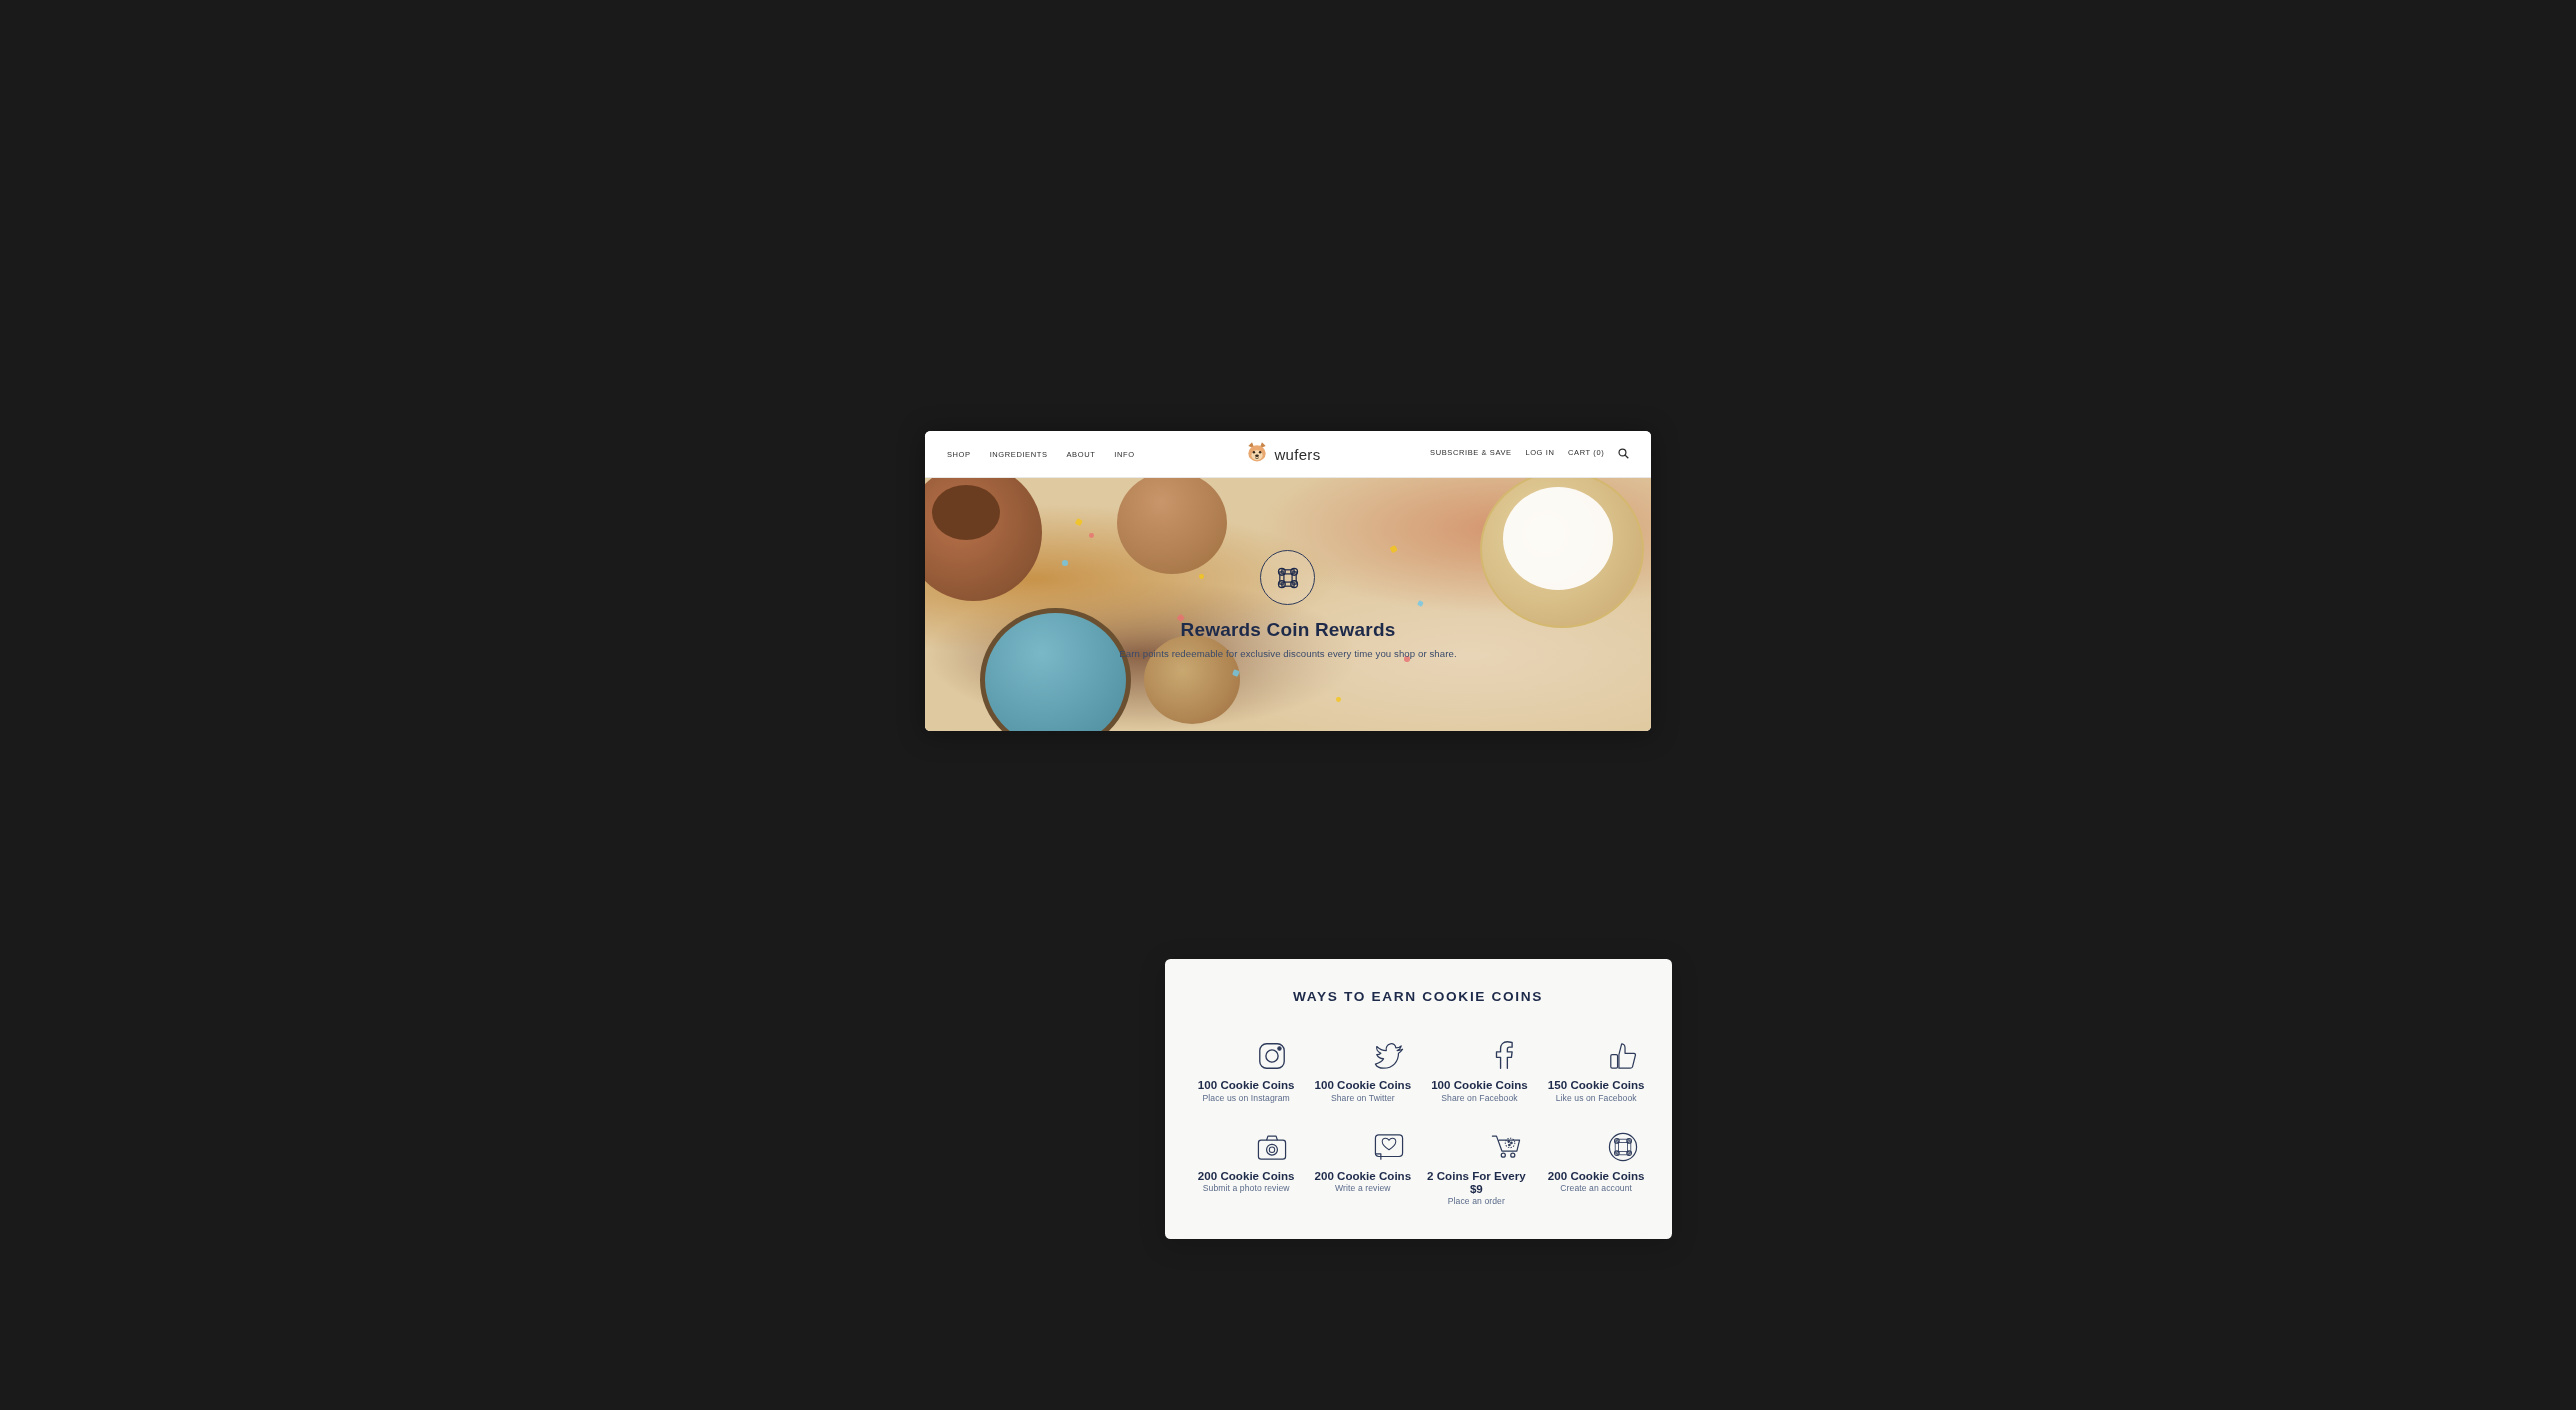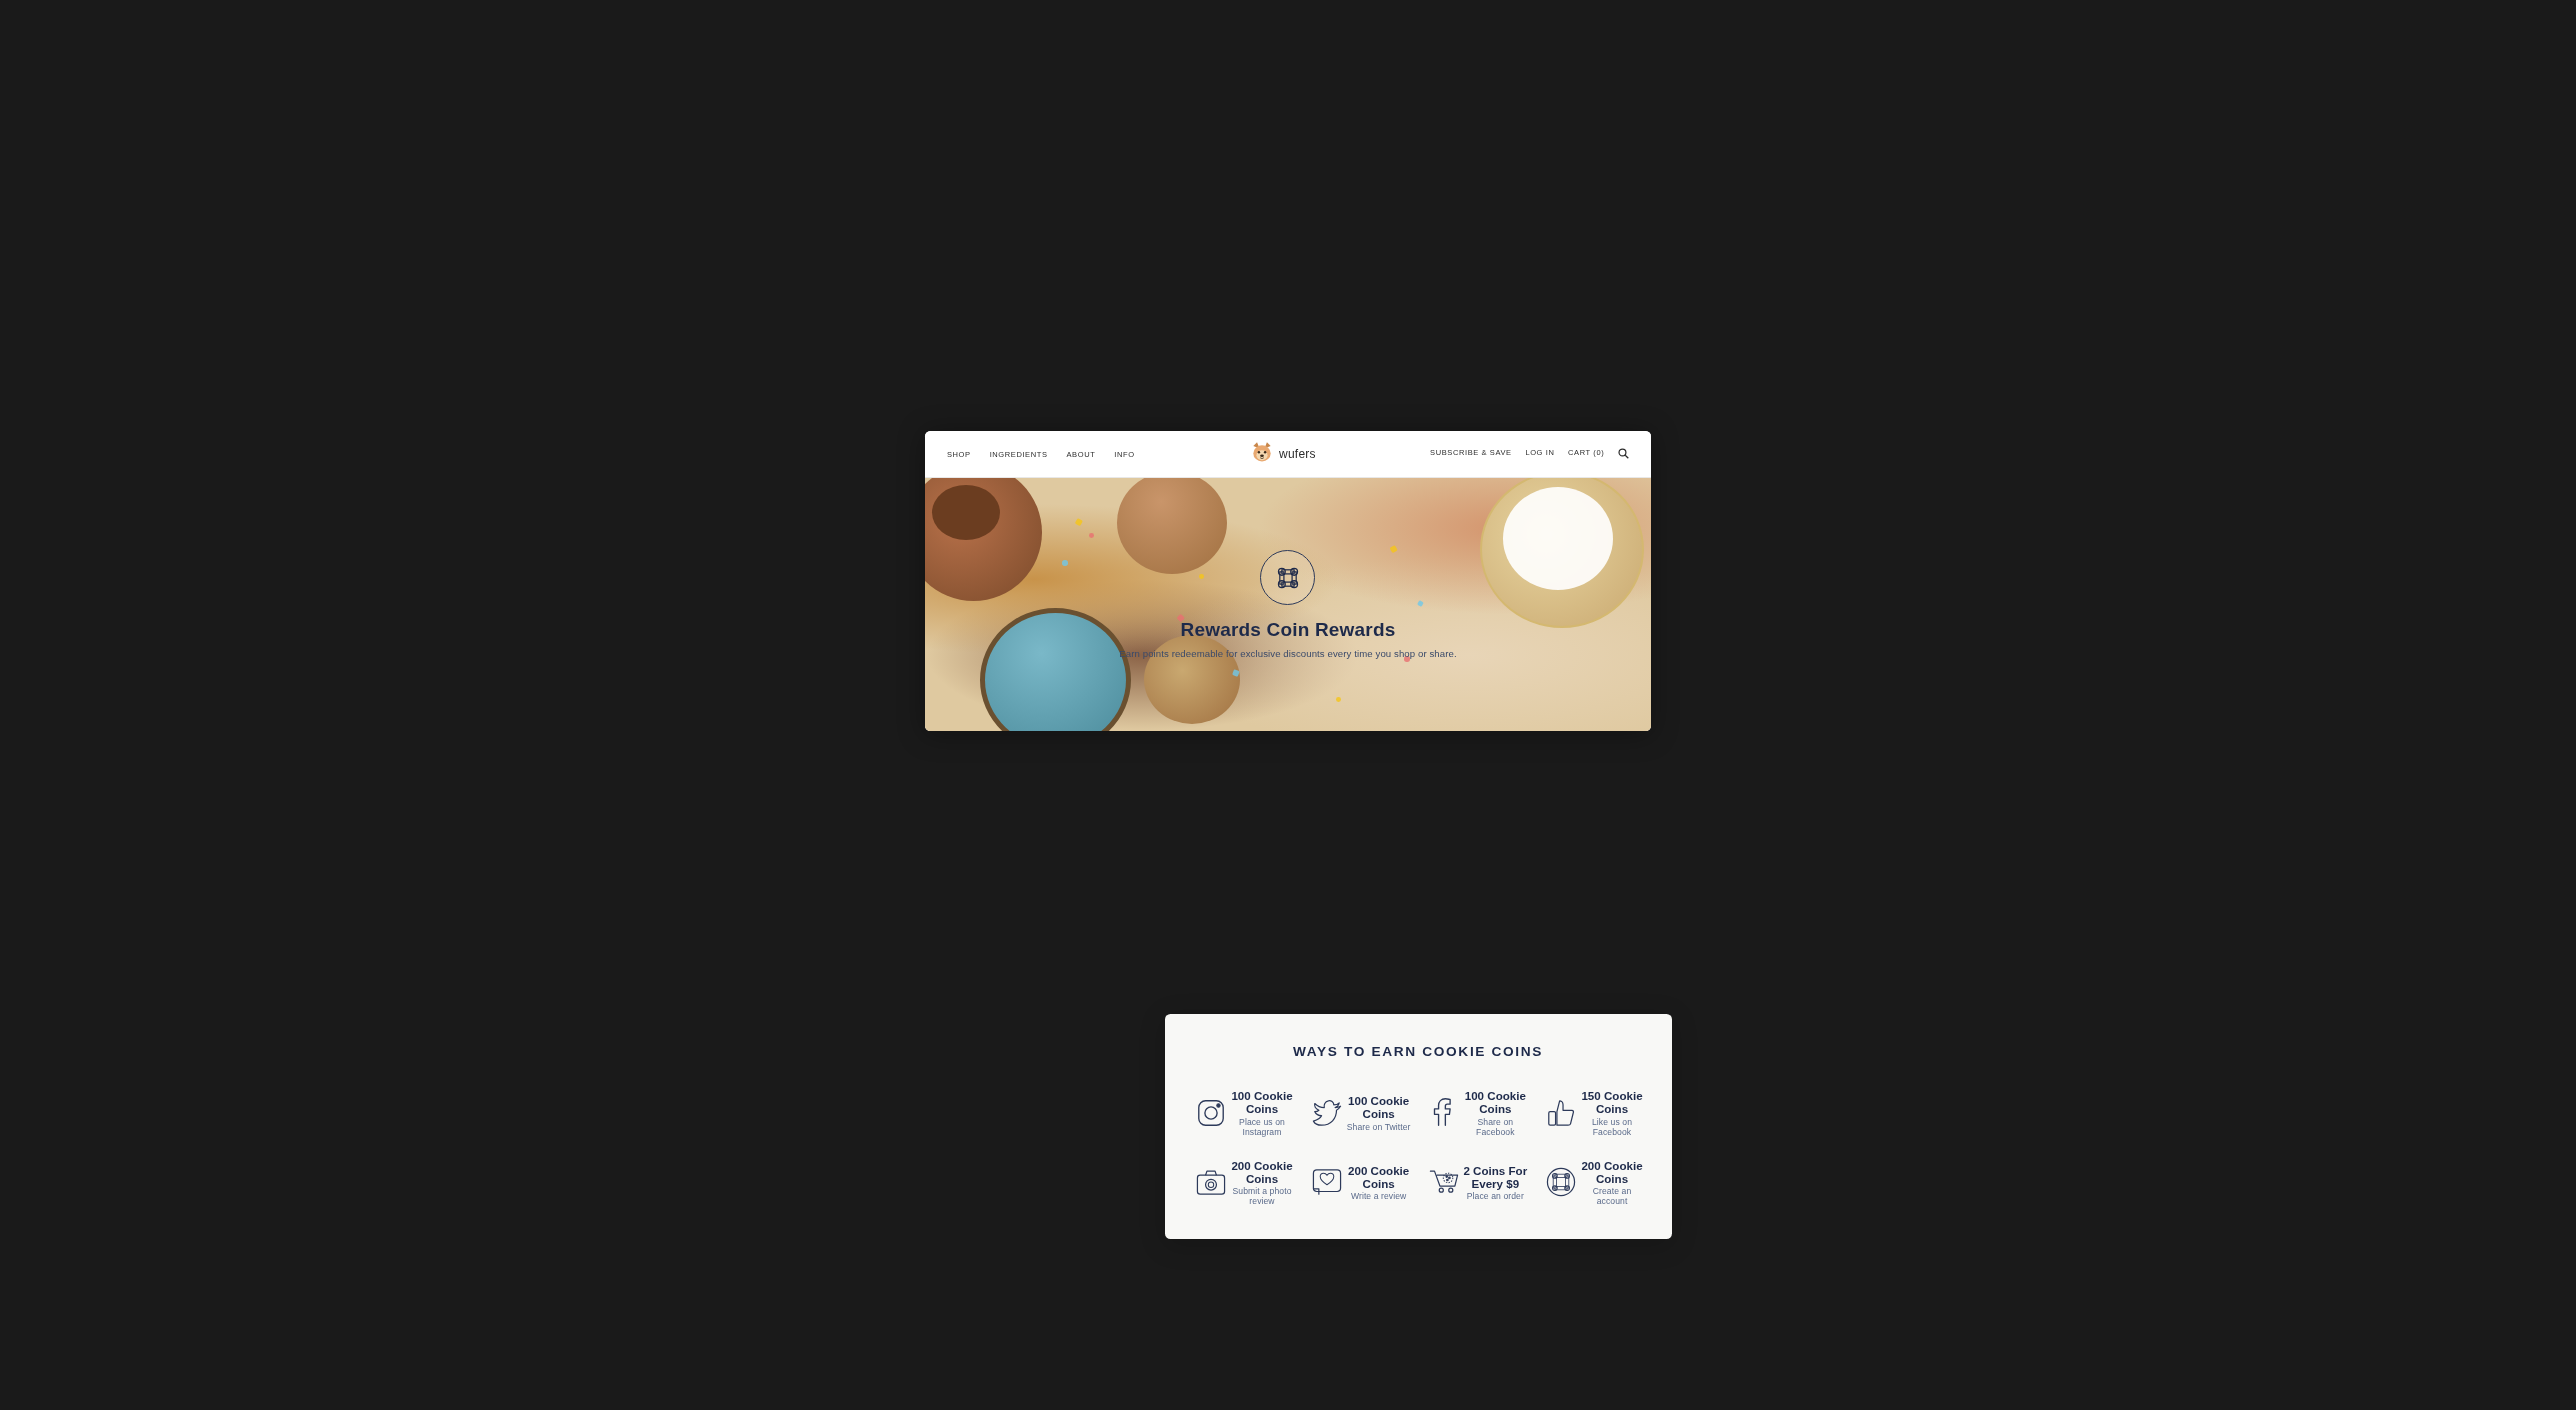--- a/index.html
+++ b/index.html
@@ -49,21 +49,21 @@
       display: flex;
       align-items: center;
       gap: 4.1px;
       text-decoration: none;
     }
     .nav-logo .dog-icon {
       width: 26px;
       height: 26px;
     }
     .nav-logo .brand-name {
-      font-size: 12px;
+      font-size: 15px;
       font-weight: 300;
       color: #2c2c2c;
       letter-spacing: 0.02em;
     }
     .nav-right {
       display: flex;
       align-items: flex-start;
       gap: 13.7px;
     }
     .nav-right a {
@@ -210,22 +210,22 @@
       text-transform: uppercase;
       margin-bottom: 30px;
     }
     .rewards-grid {
       display: grid;
       grid-template-columns: repeat(4, 1fr);
       gap: 22px 13.7px;
     }
     .reward-item {
       display: flex;
-      flex-direction: row;
-      align-items: center;
+      flex-direction: column;
+      align-items: flex-end;
       text-align: center;
     }
     .reward-icon {
       width: 44px;
       height: 44px;
       display: flex;
       align-items: center;
       justify-content: center;
     }
     .reward-icon svg {

